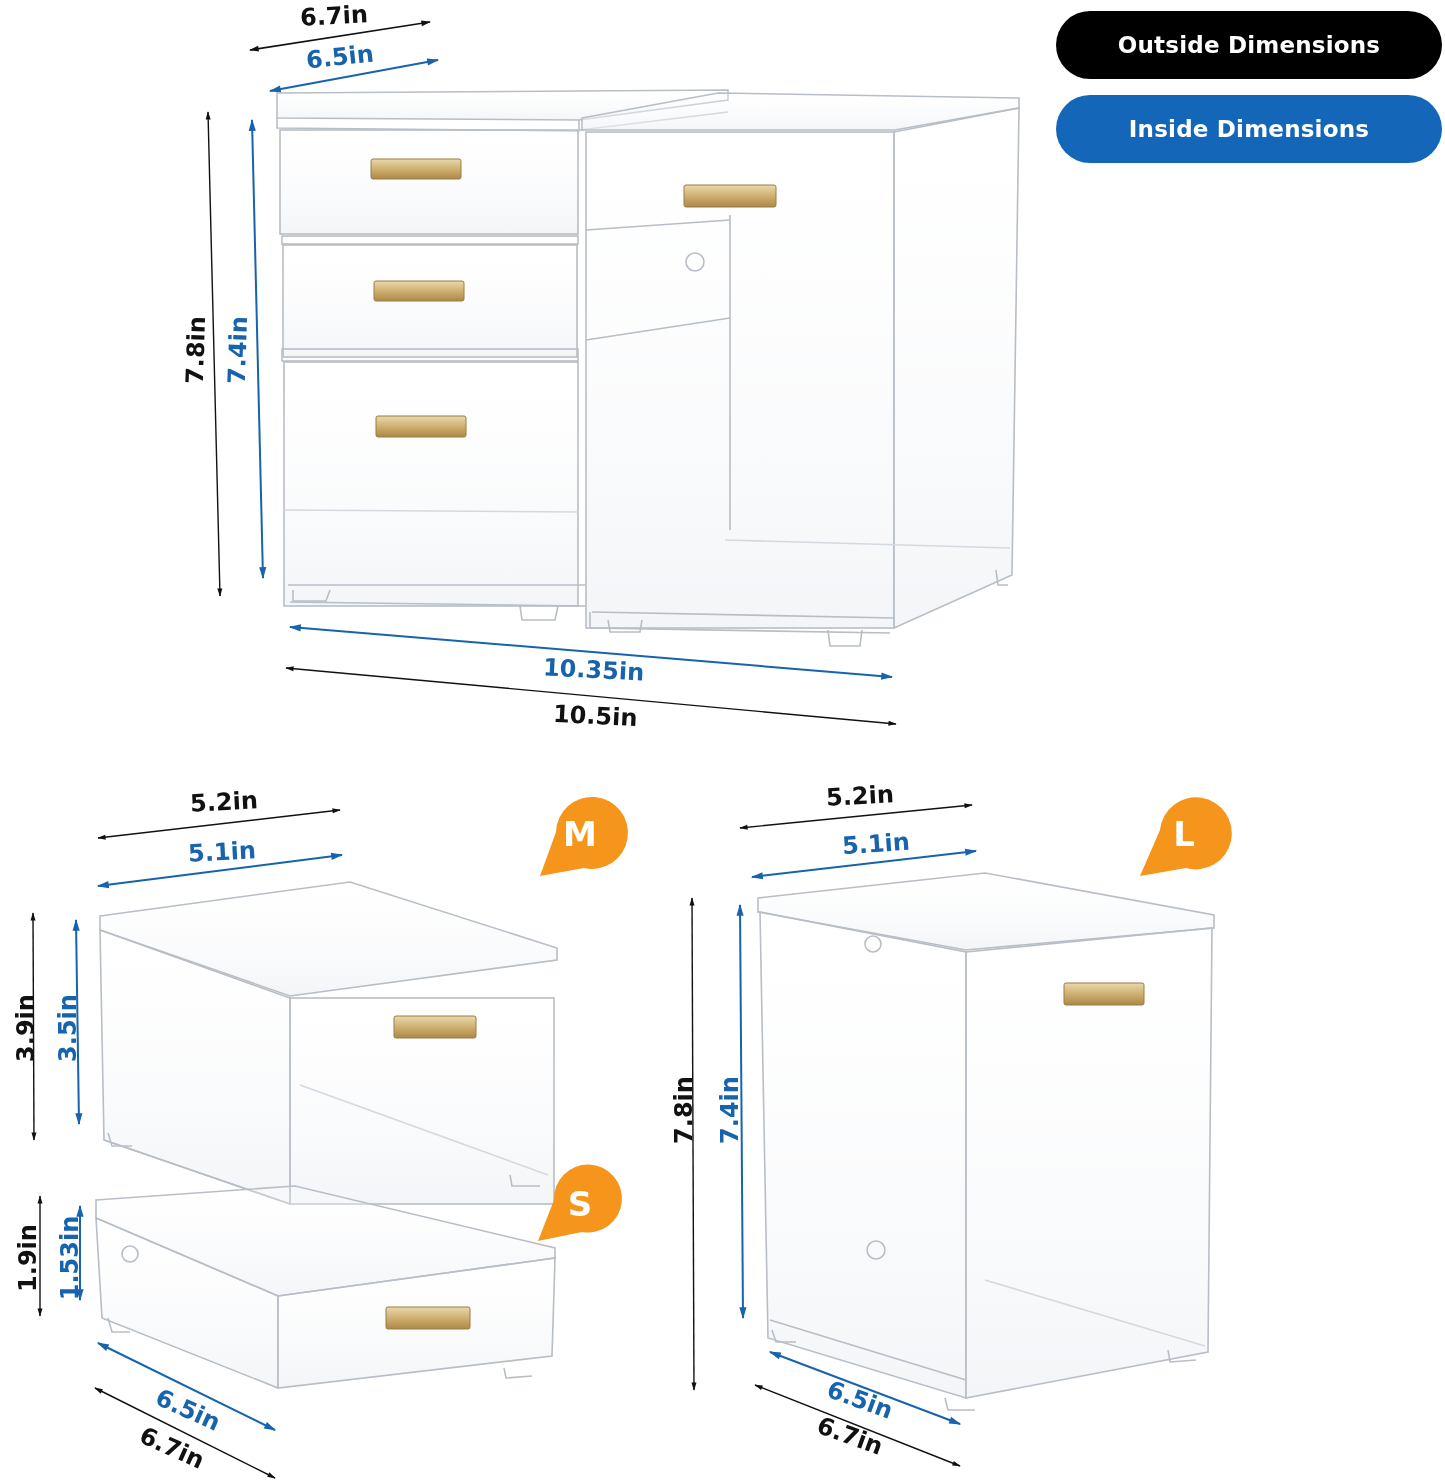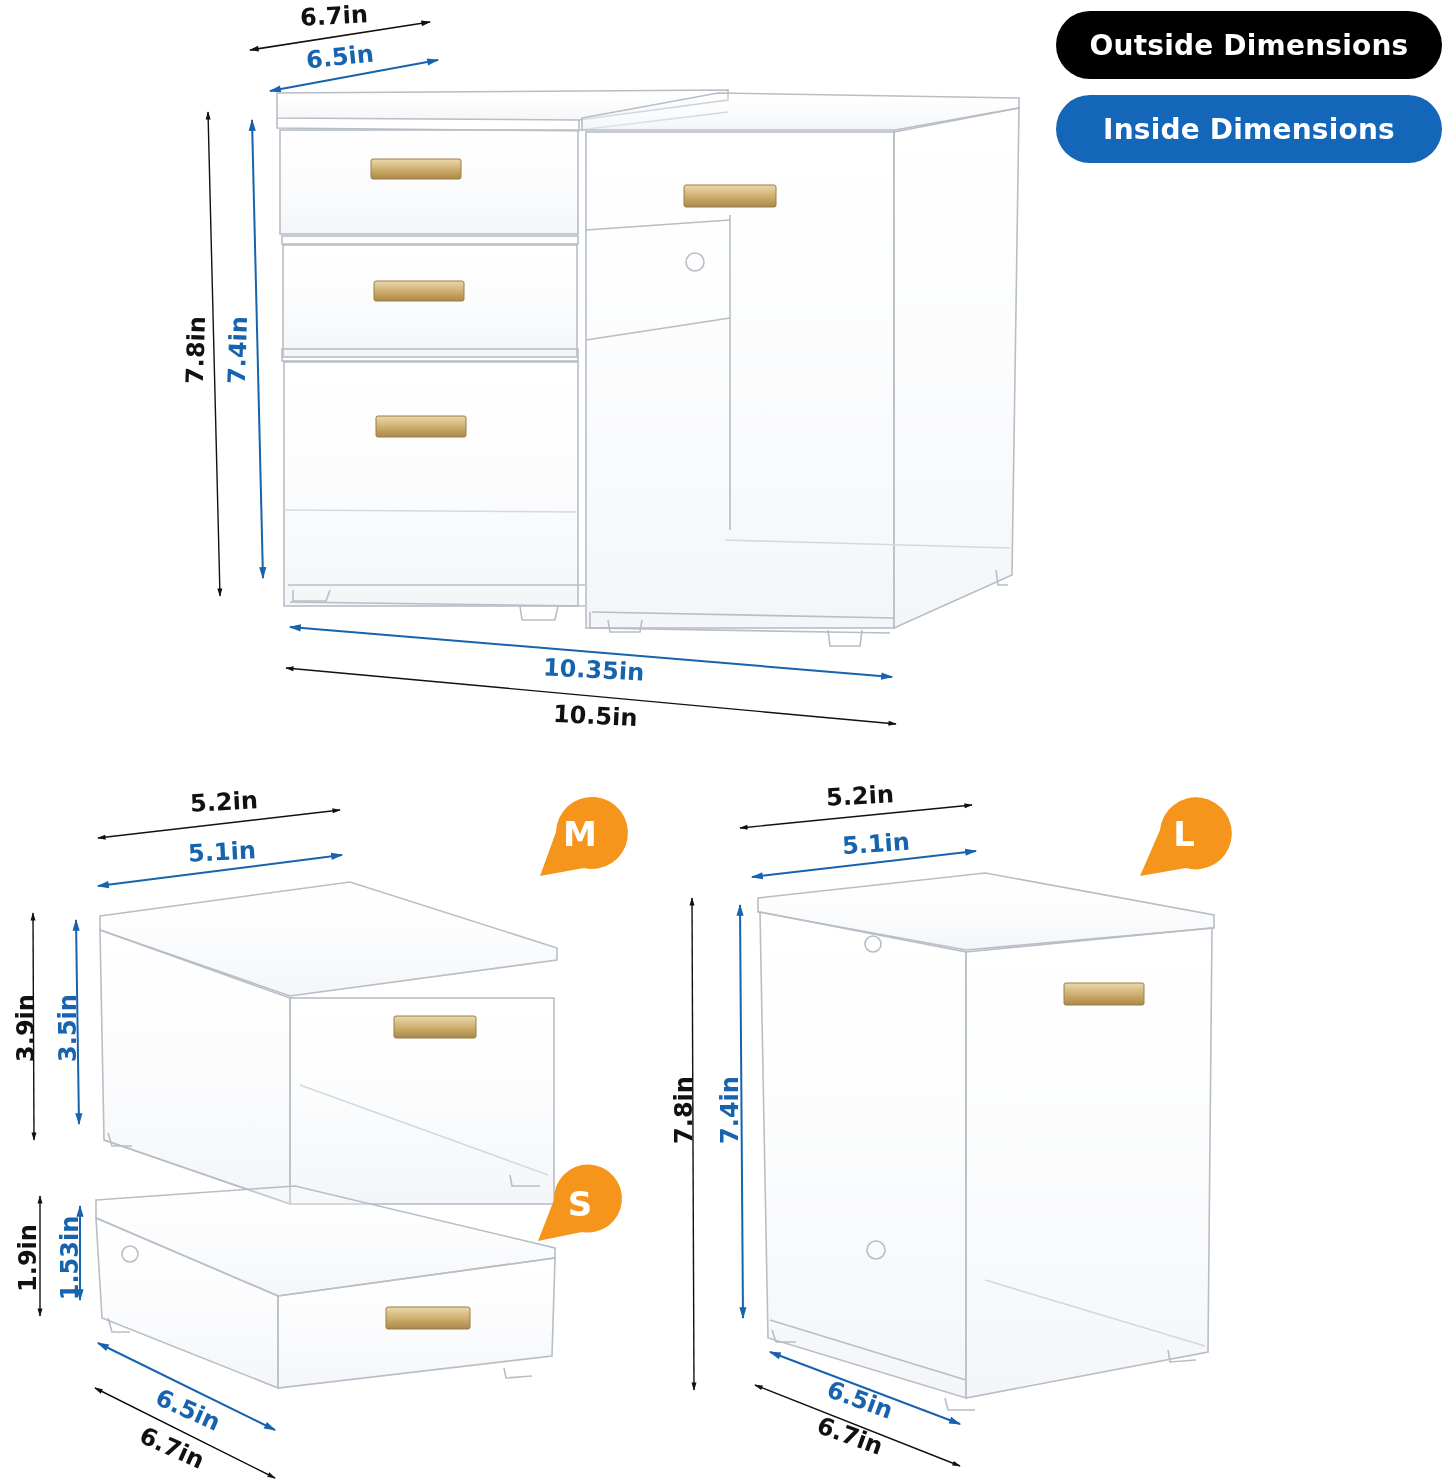--- a/index.html
+++ b/index.html
@@ -1,19 +1,19 @@
 <!DOCTYPE html>
 <html><head>
 <meta charset="utf-8">
 <style>
   html,body{margin:0;padding:0;background:#ffffff;}
   body{width:1445px;height:1482px;position:relative;overflow:hidden;font-family:"DejaVu Sans","Liberation Sans",sans-serif;}
   .canvas{position:absolute;left:0;top:0;width:1445px;height:1482px;}
   svg.art{position:absolute;left:0;top:0;}
-  .legend-pill{position:absolute;border-radius:34px;color:#fff;font-weight:bold;font-size:28px;display:flex;align-items:center;justify-content:center;letter-spacing:0.2px;}
+  .legend-pill{position:absolute;border-radius:34px;color:#fff;font-weight:bold;font-size:23px;display:flex;align-items:center;justify-content:center;letter-spacing:0.2px;}
   .legend-outside{left:1056px;top:11px;width:386px;height:68px;background:#000;}
   .legend-inside{left:1056px;top:95px;width:386px;height:68px;background:#1466b8;}
   .dim{position:absolute;font-weight:bold;font-size:24px;white-space:nowrap;transform-origin:center center;line-height:1;}
   .dim.outer{color:#111;}
   .dim.inner{color:#1763ae;}
   .badge{position:absolute;width:72px;height:72px;}
   .badge-label{position:absolute;left:0;top:0;width:72px;height:72px;display:flex;align-items:center;justify-content:center;color:#fff;font-weight:bold;font-size:34px;}
 </style>
 </head>
 <body>

